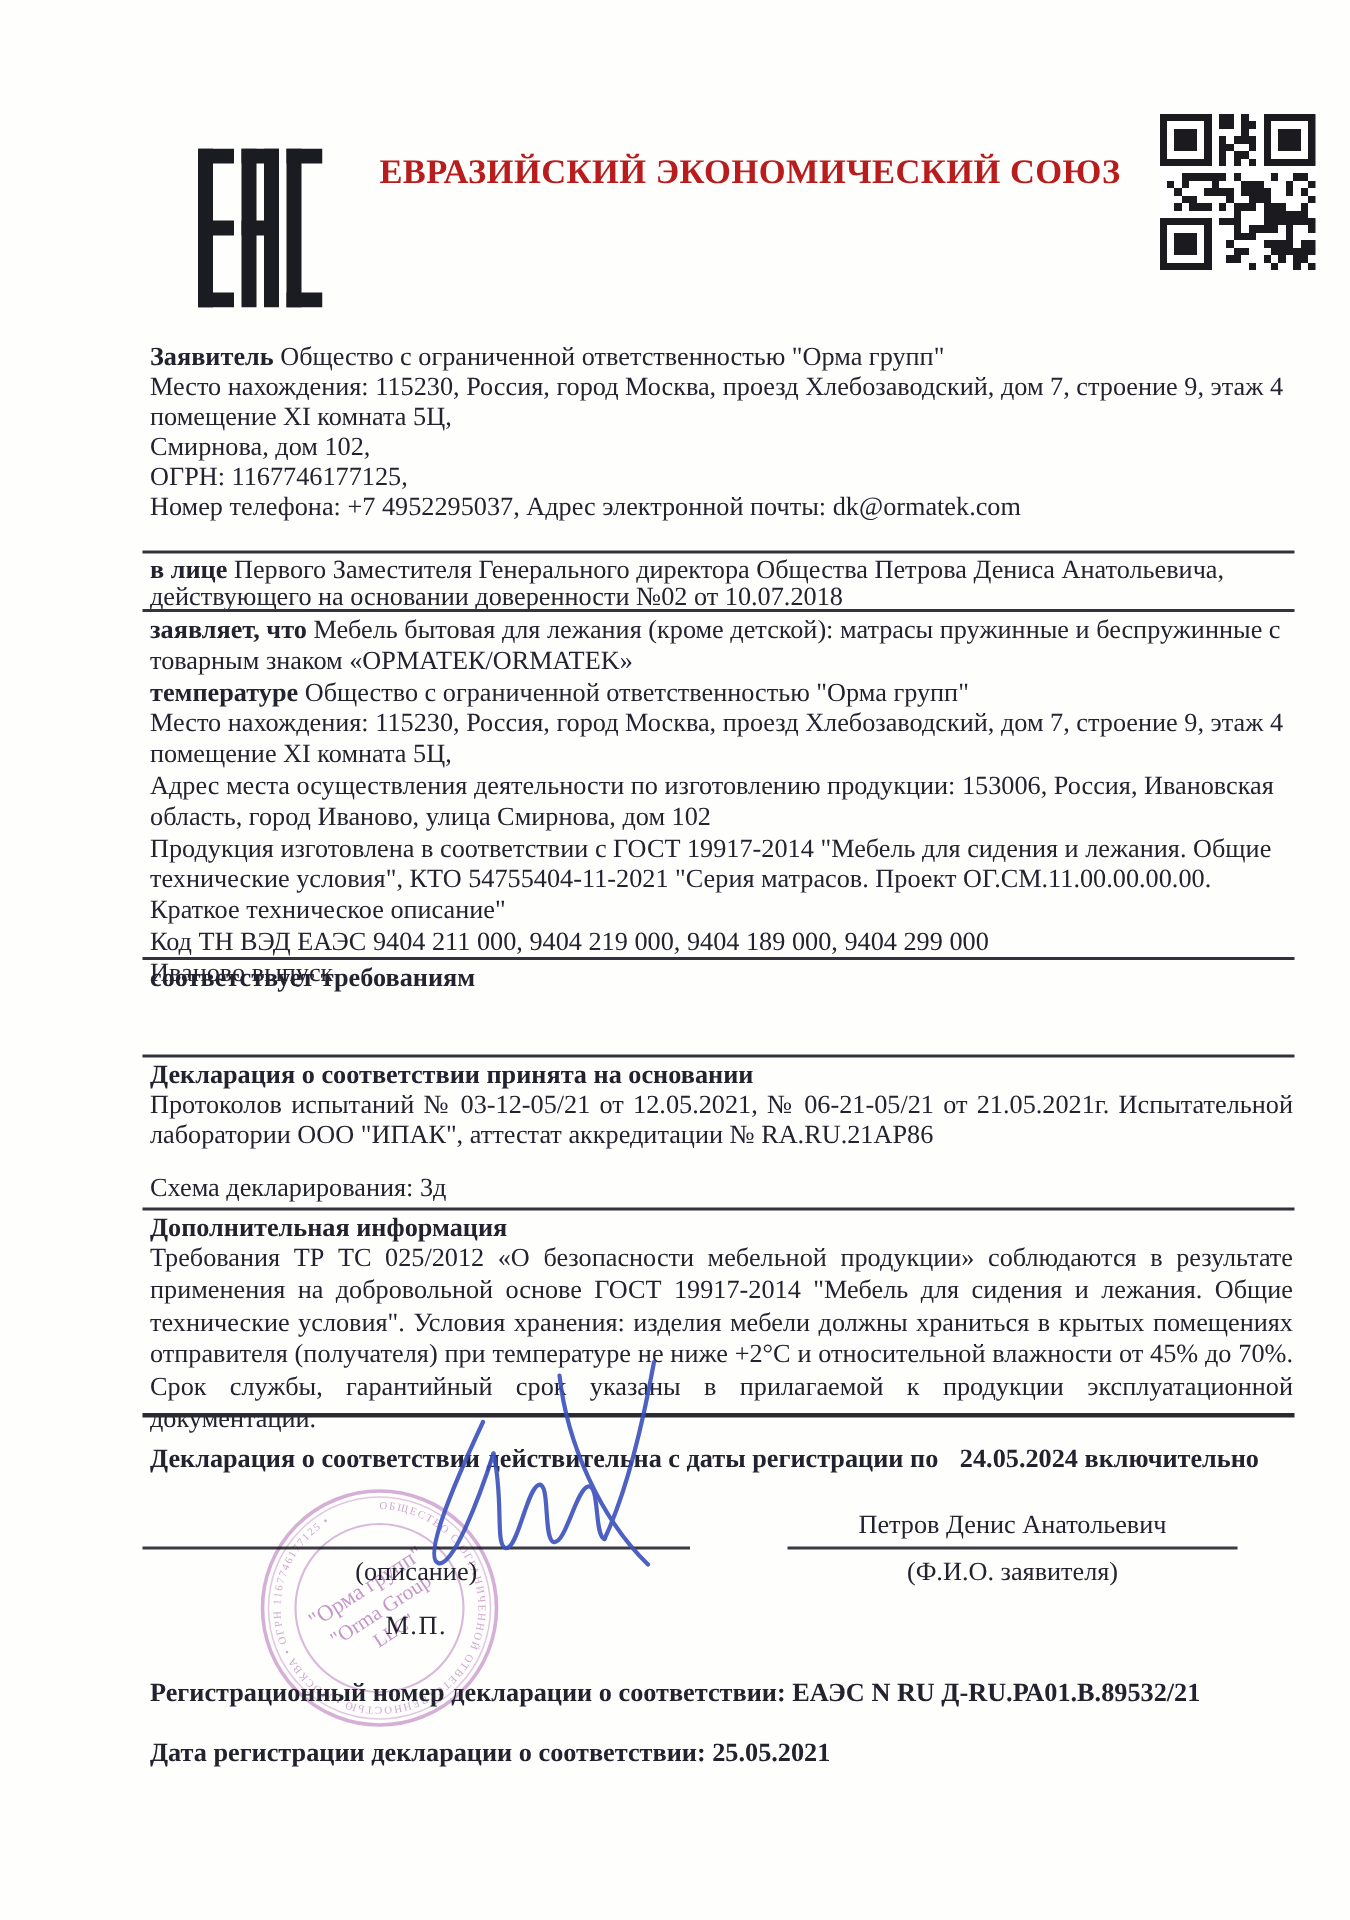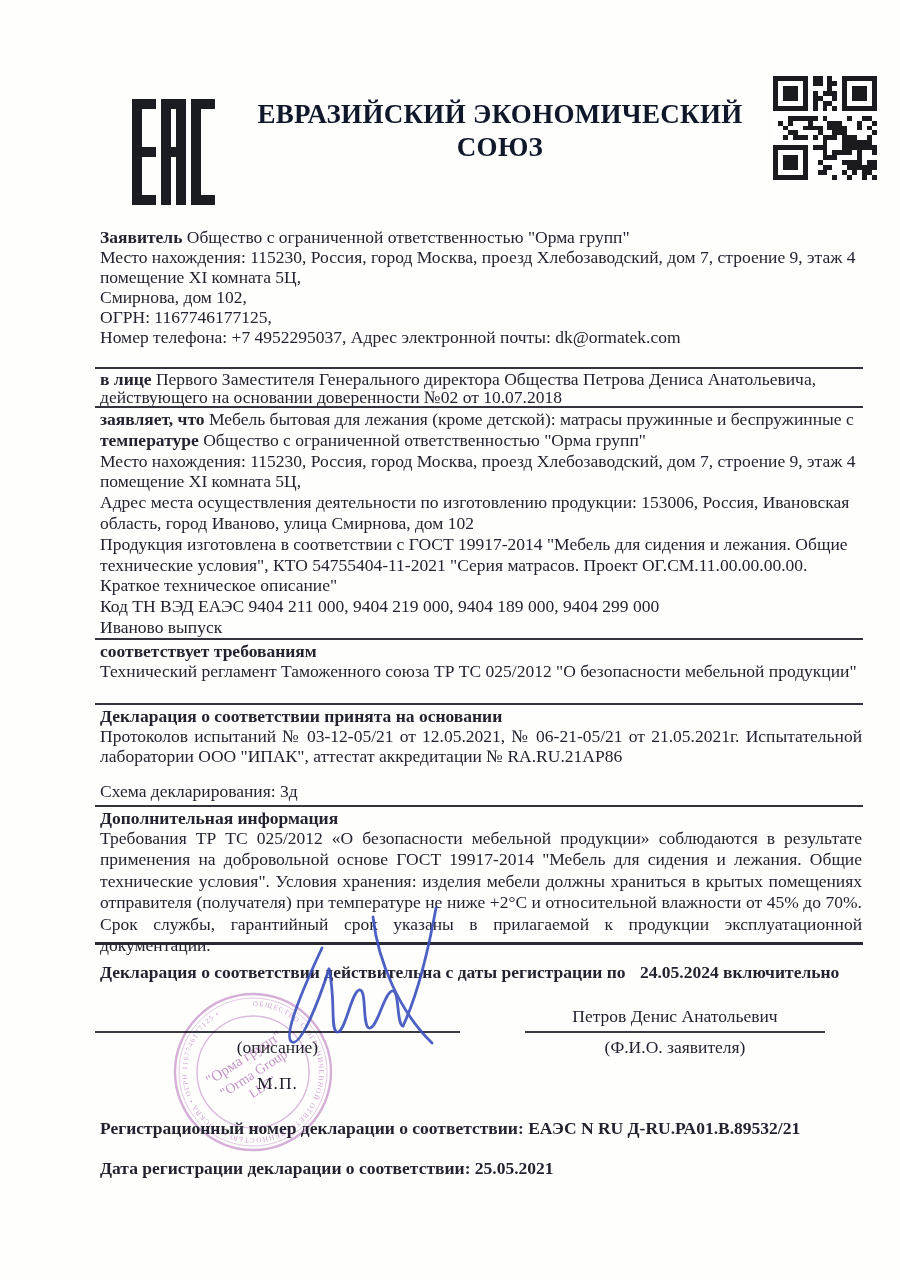--- a/index.html
+++ b/index.html
@@ -10,21 +10,21 @@
   }
   .abs{position:absolute;}
   .rule{position:absolute;left:95px;width:768px;height:2px;background:#33333d;}
   .rule.thick{height:3px;background:#2a2a33;}
   .txt{font-size:17.5px;line-height:20px;}
   .line{white-space:nowrap;}
   b{font-weight:bold;}
   .just{text-align:justify;}
   #title{
     left:230px;top:98px;width:540px;text-align:center;
-    font-weight:bold;font-size:27px;line-height:33px;color:#0f172a;letter-spacing:.3px;
+    font-weight:bold;font-size:23px;line-height:33px;color:#b91c1c;letter-spacing:.3px;
   }
   #eac-logo{left:132px;top:99px;}
   #qr{left:773px;top:72px;}
   #sec-applicant{left:100px;top:227px;width:762px;}
   #sec-rep{left:100px;top:370px;width:762px;font-size:17.5px;line-height:18px;}
   #sec-rep .line{line-height:18px;}
   #sec-main{left:100px;top:409px;width:762px;}
   #sec-main .line{line-height:20.8px;}
   #sec-compliance{left:100px;top:641px;width:762px;}
   #sec-basis{left:100px;top:706px;width:762px;}
@@ -218,37 +218,37 @@
 
 <div id="sec-rep" class="abs">
   <div class="line"><b>в лице</b><span> Первого Заместителя Генерального директора Общества Петрова Дениса Анатольевича,</span></div>
   <div class="line">действующего на основании доверенности №02 от 10.07.2018</div>
 </div>
 
 <div class="rule" style="top:406px"></div>
 
 <div id="sec-main" class="abs txt">
   <div class="line"><b>заявляет, что</b><span> Мебель бытовая для лежания (кроме детской): матрасы пружинные и беспружинные с</span></div>
+  <div class="line">товарным знаком «ОРМАТЕК/ORMATEK»</div>
   <div class="line"><b>температуре</b><span> Общество с ограниченной ответственностью "Орма групп"</span></div>
   <div class="line">Место нахождения: 115230, Россия, город Москва, проезд Хлебозаводский, дом 7, строение 9, этаж 4</div>
   <div class="line">помещение XI комната 5Ц,</div>
   <div class="line">Адрес места осуществления деятельности по изготовлению продукции: 153006, Россия, Ивановская</div>
   <div class="line">область, город Иваново, улица Смирнова, дом 102</div>
   <div class="line">Продукция изготовлена в соответствии с ГОСТ 19917-2014 "Мебель для сидения и лежания. Общие</div>
   <div class="line">технические условия", КТО 54755404-11-2021 "Серия  матрасов. Проект ОГ.СМ.11.00.00.00.00.</div>
   <div class="line">Краткое техническое описание"</div>
   <div class="line">Код ТН ВЭД ЕАЭС 9404 211 000, 9404 219 000, 9404 189 000, 9404 299 000</div>
   <div class="line">Иваново выпуск</div>
 </div>
 
 <div class="rule" style="top:638px"></div>
 
 <div id="sec-compliance" class="abs txt">
   <div style="font-weight:bold">соответствует требованиям</div>
-  <div class="just">Технический регламент Таможенного союза ТР ТС 025/2012 "О безопасности мебельной продукции"</div>
 </div>
 
 <div class="rule" style="top:703px"></div>
 
 <div id="sec-basis" class="abs txt">
   <div style="font-weight:bold">Декларация о соответствии принята на основании</div>
   <div class="just">Протоколов испытаний № 03-12-05/21 от 12.05.2021, № 06-21-05/21  от 21.05.2021г. Испытательной лаборатории ООО "ИПАК", аттестат аккредитации № RA.RU.21АР86</div>
 </div>
 <div id="scheme-line" class="abs txt">Схема декларирования: 3д</div>
 

